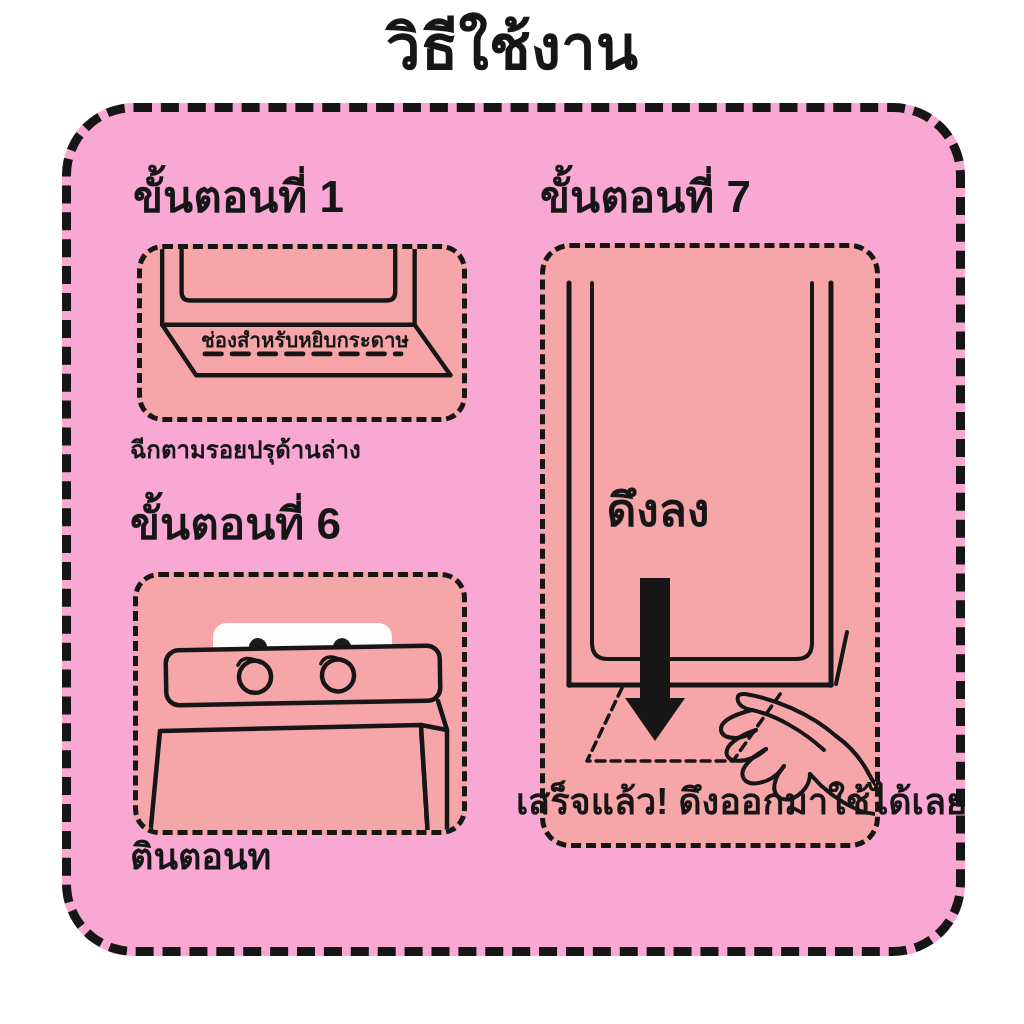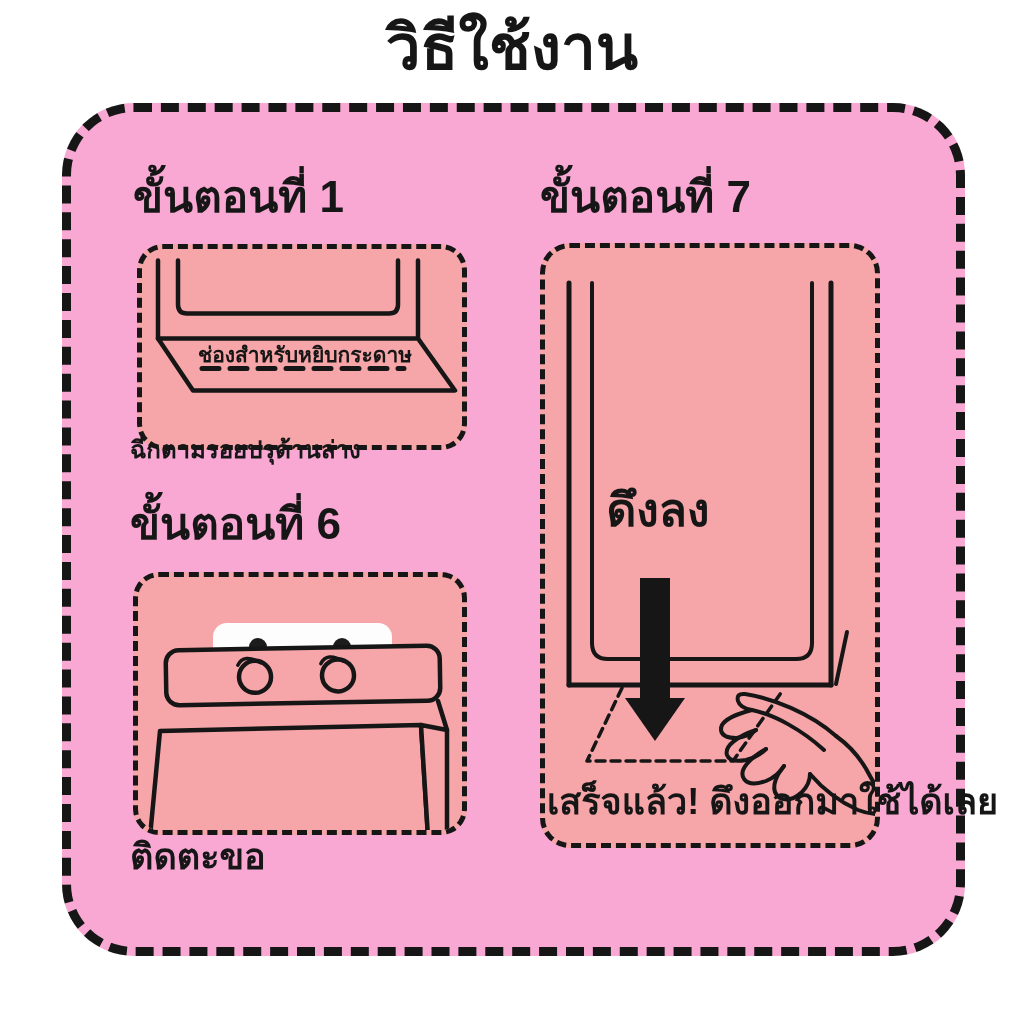--- a/index.html
+++ b/index.html
@@ -34,21 +34,21 @@
 </style>
 </head>
 <body>
 
 <div class="title">วิธีใช้งาน</div>
 
 <div class="container">
 
   <div class="step-heading" style="left:62px;top:56px;">ขั้นตอนที่ 1</div>
 
-  <div class="panel" style="left:66px;top:132px;width:330px;height:206px;">
+  <div class="panel" style="left:66px;top:132px;width:330px;height:178px;">
     <svg viewBox="0 0 320 173">
       <g stroke="#161616" stroke-width="4.5" fill="none" stroke-linejoin="round" stroke-linecap="round">
         <line x1="16" y1="0" x2="16" y2="78"></line>
         <line x1="276" y1="0" x2="276" y2="78"></line>
         <path d="M36,0 L36,44 Q36,53 45,53 L247,53 Q256,53 256,44 L256,0"></path>
         <path d="M16,78 L276,78 L313,130 L51,130 Z" fill="#f6a5a8"></path>
         <line x1="60" y1="108" x2="262" y2="108" stroke-width="5" stroke-dasharray="17 11"></line>
       </g>
       <text x="163" y="101" text-anchor="middle" font-size="21" font-weight="600" fill="#161616">ช่องสำหรับหยิบกระดาษ</text>
     </svg>
@@ -72,21 +72,21 @@
           <circle cx="117" cy="99" r="16"></circle>
           <circle cx="200" cy="99" r="16"></circle>
           <path d="M100,87 Q106,75 123,85" stroke-width="3.5"></path>
           <path d="M183,87 Q189,75 206,85" stroke-width="3.5"></path>
         </g>
       </g>
     </svg>
   </div>
 
   <div class="caption" style="left:59px;top:723px;">
-    <div>ติดตะขอ</div>
+    <div>ตินตอนท</div>
   </div>
 
   <div class="step-heading" style="left:469px;top:56px;">ขั้นตอนที่ 7</div>
 
   <div class="panel" style="left:469px;top:131px;width:340px;height:605px;border-radius:30px;">
     <svg viewBox="0 0 330 525">
       <g stroke="#161616" fill="none" stroke-linejoin="round" stroke-linecap="round">
         <line x1="24" y1="0" x2="24" y2="402" stroke-width="5"></line>
         <line x1="286" y1="0" x2="286" y2="402" stroke-width="5"></line>
         <line x1="24" y1="402" x2="286" y2="402" stroke-width="5"></line>
@@ -104,15 +104,15 @@
         </g>
       </g>
       <g fill="#161616">
         <rect x="95" y="295" width="30" height="120"></rect>
         <polygon points="80,415 140,415 110,458"></polygon>
       </g>
       <text x="113" y="243" text-anchor="middle" font-size="46" font-weight="bold" fill="#161616">ดึงลง</text>
     </svg>
   </div>
 
-  <div class="caption" style="left:476px;top:668px;text-align:center;">เสร็จแล้ว! ดึงออกมาใช้ได้เลย</div>
+  <div class="caption" style="left:445px;top:668px;text-align:center;">เสร็จแล้ว! ดึงออกมาใช้ได้เลย</div>
 
 </div>
 
 </body></html>

